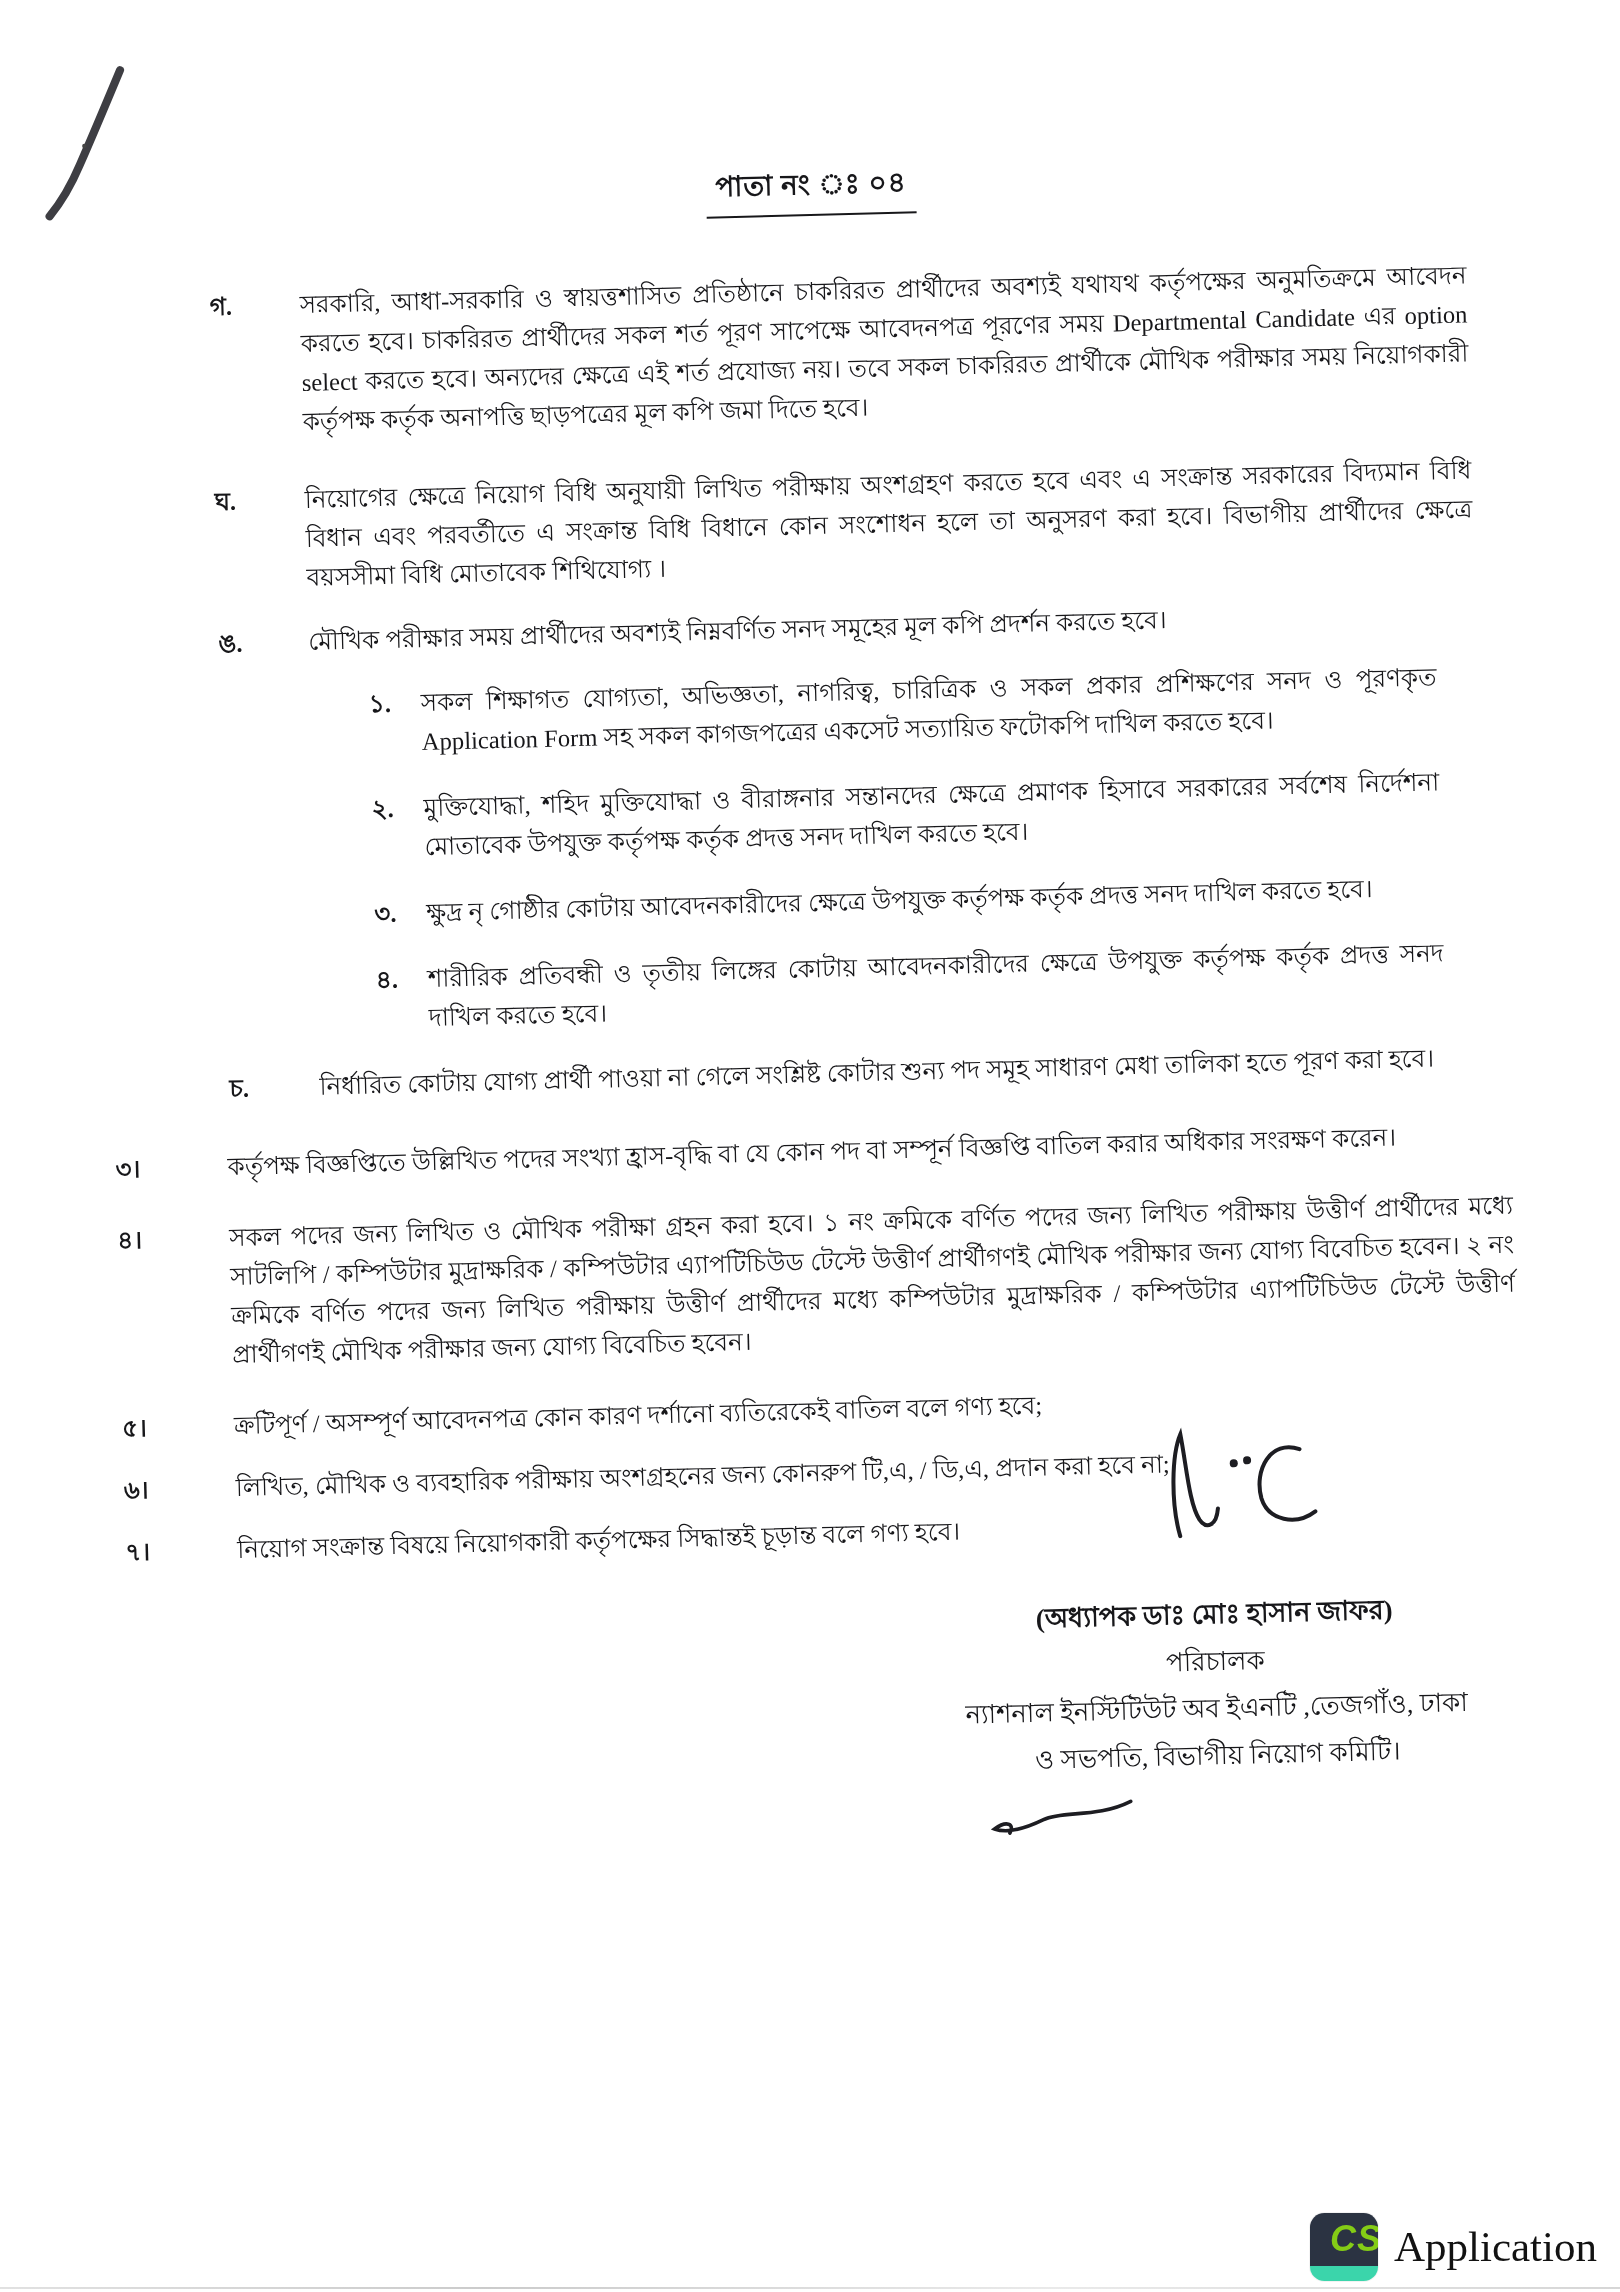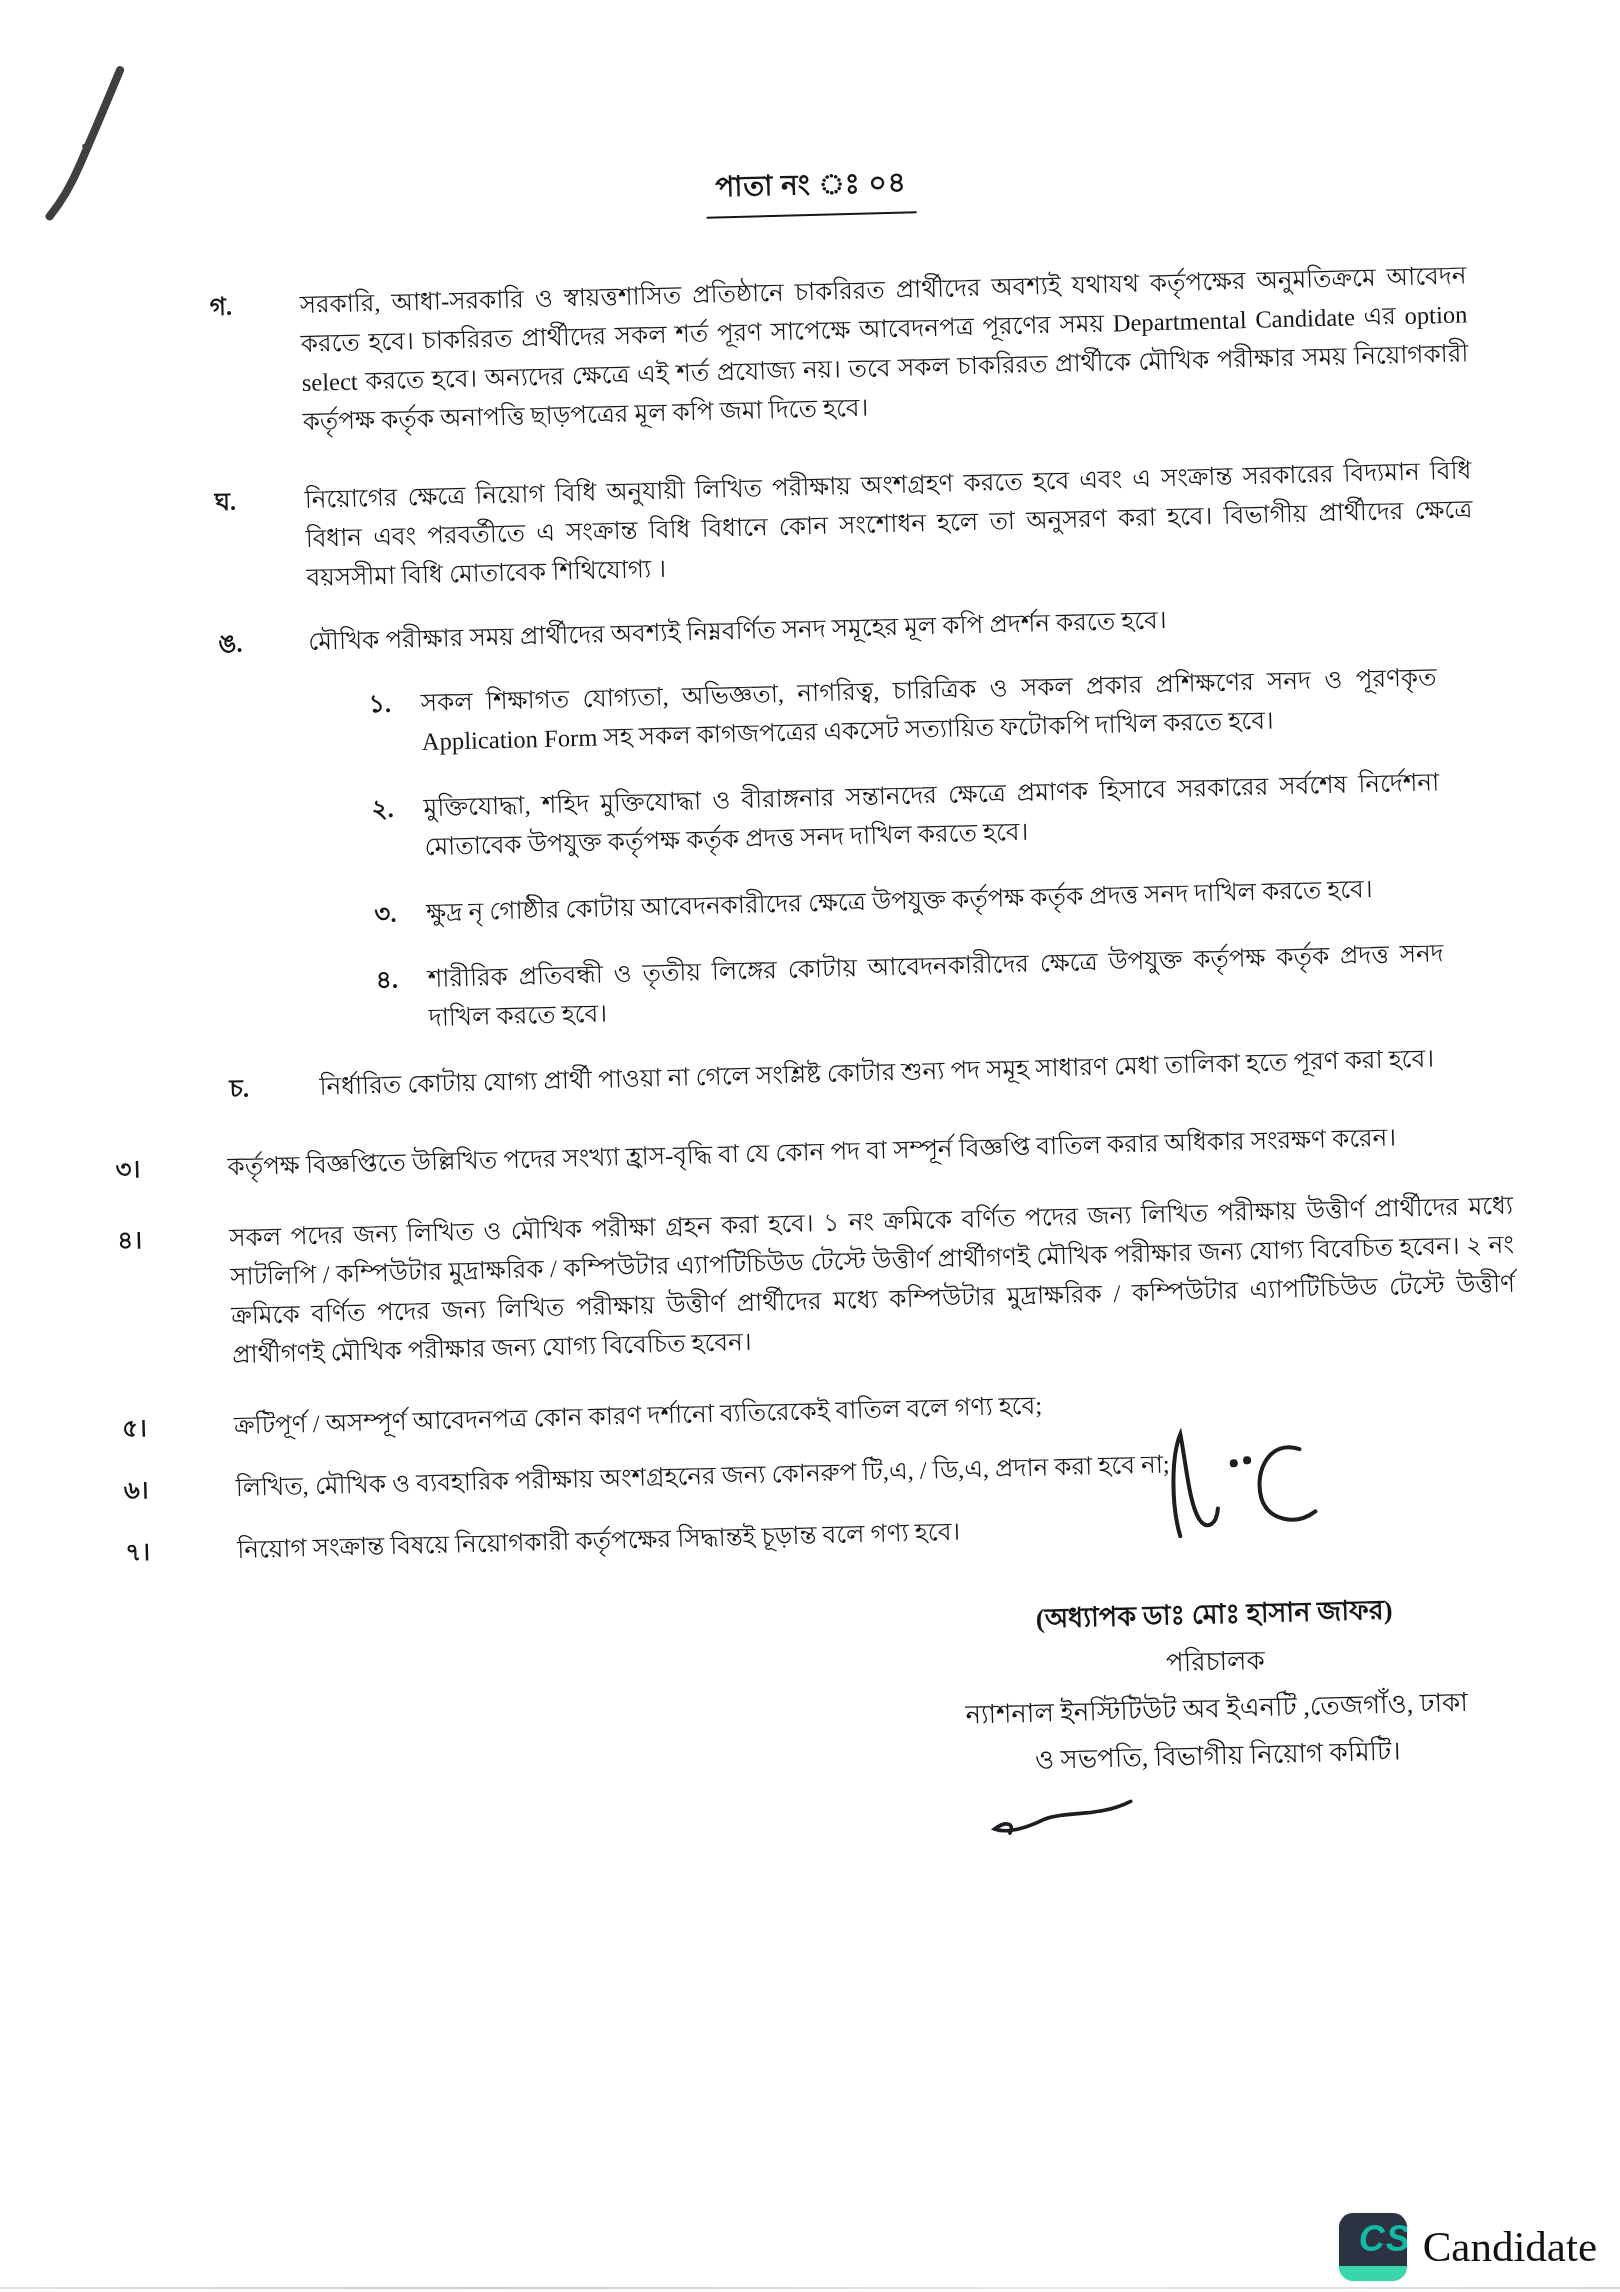--- a/index.html
+++ b/index.html
@@ -76,21 +76,21 @@
   .cs-logo {
     width:68px; height:68px;
     border-radius:14.3px;
     overflow:hidden;
     display:flex; flex-direction:column;
     box-shadow:0 0 0 0.9px rgba(0,0,0,0.05);
   }
   .cs-top {
     flex:1;
     background:#2b3342;
-    color:#14b8a6;
+    color:#84cc16;
     display:flex; align-items:center; justify-content:center;
     font-family:"Liberation Sans","DejaVu Sans",sans-serif;
     font-weight:bold; font-size:36px; letter-spacing:0.9px;
     font-style:italic;
     padding-left:24px;
   }
   .cs-bottom { height:14.3px; background:#3bd5ab; }
   .brand {
     font-family:"Liberation Serif","DejaVu Serif",serif;
     font-size:43px;
@@ -200,18 +200,18 @@
       </svg>
     </div>
 
   </div>
 
   <div class="footer">
     <div class="cs-logo">
       <div class="cs-top">CS</div>
       <div class="cs-bottom"></div>
     </div>
-    <span class="brand">Candidate</span>
+    <span class="brand">Application</span>
   </div>
 
   <div class="scan-edge"></div>
 </div>
 
 
 </body></html>

